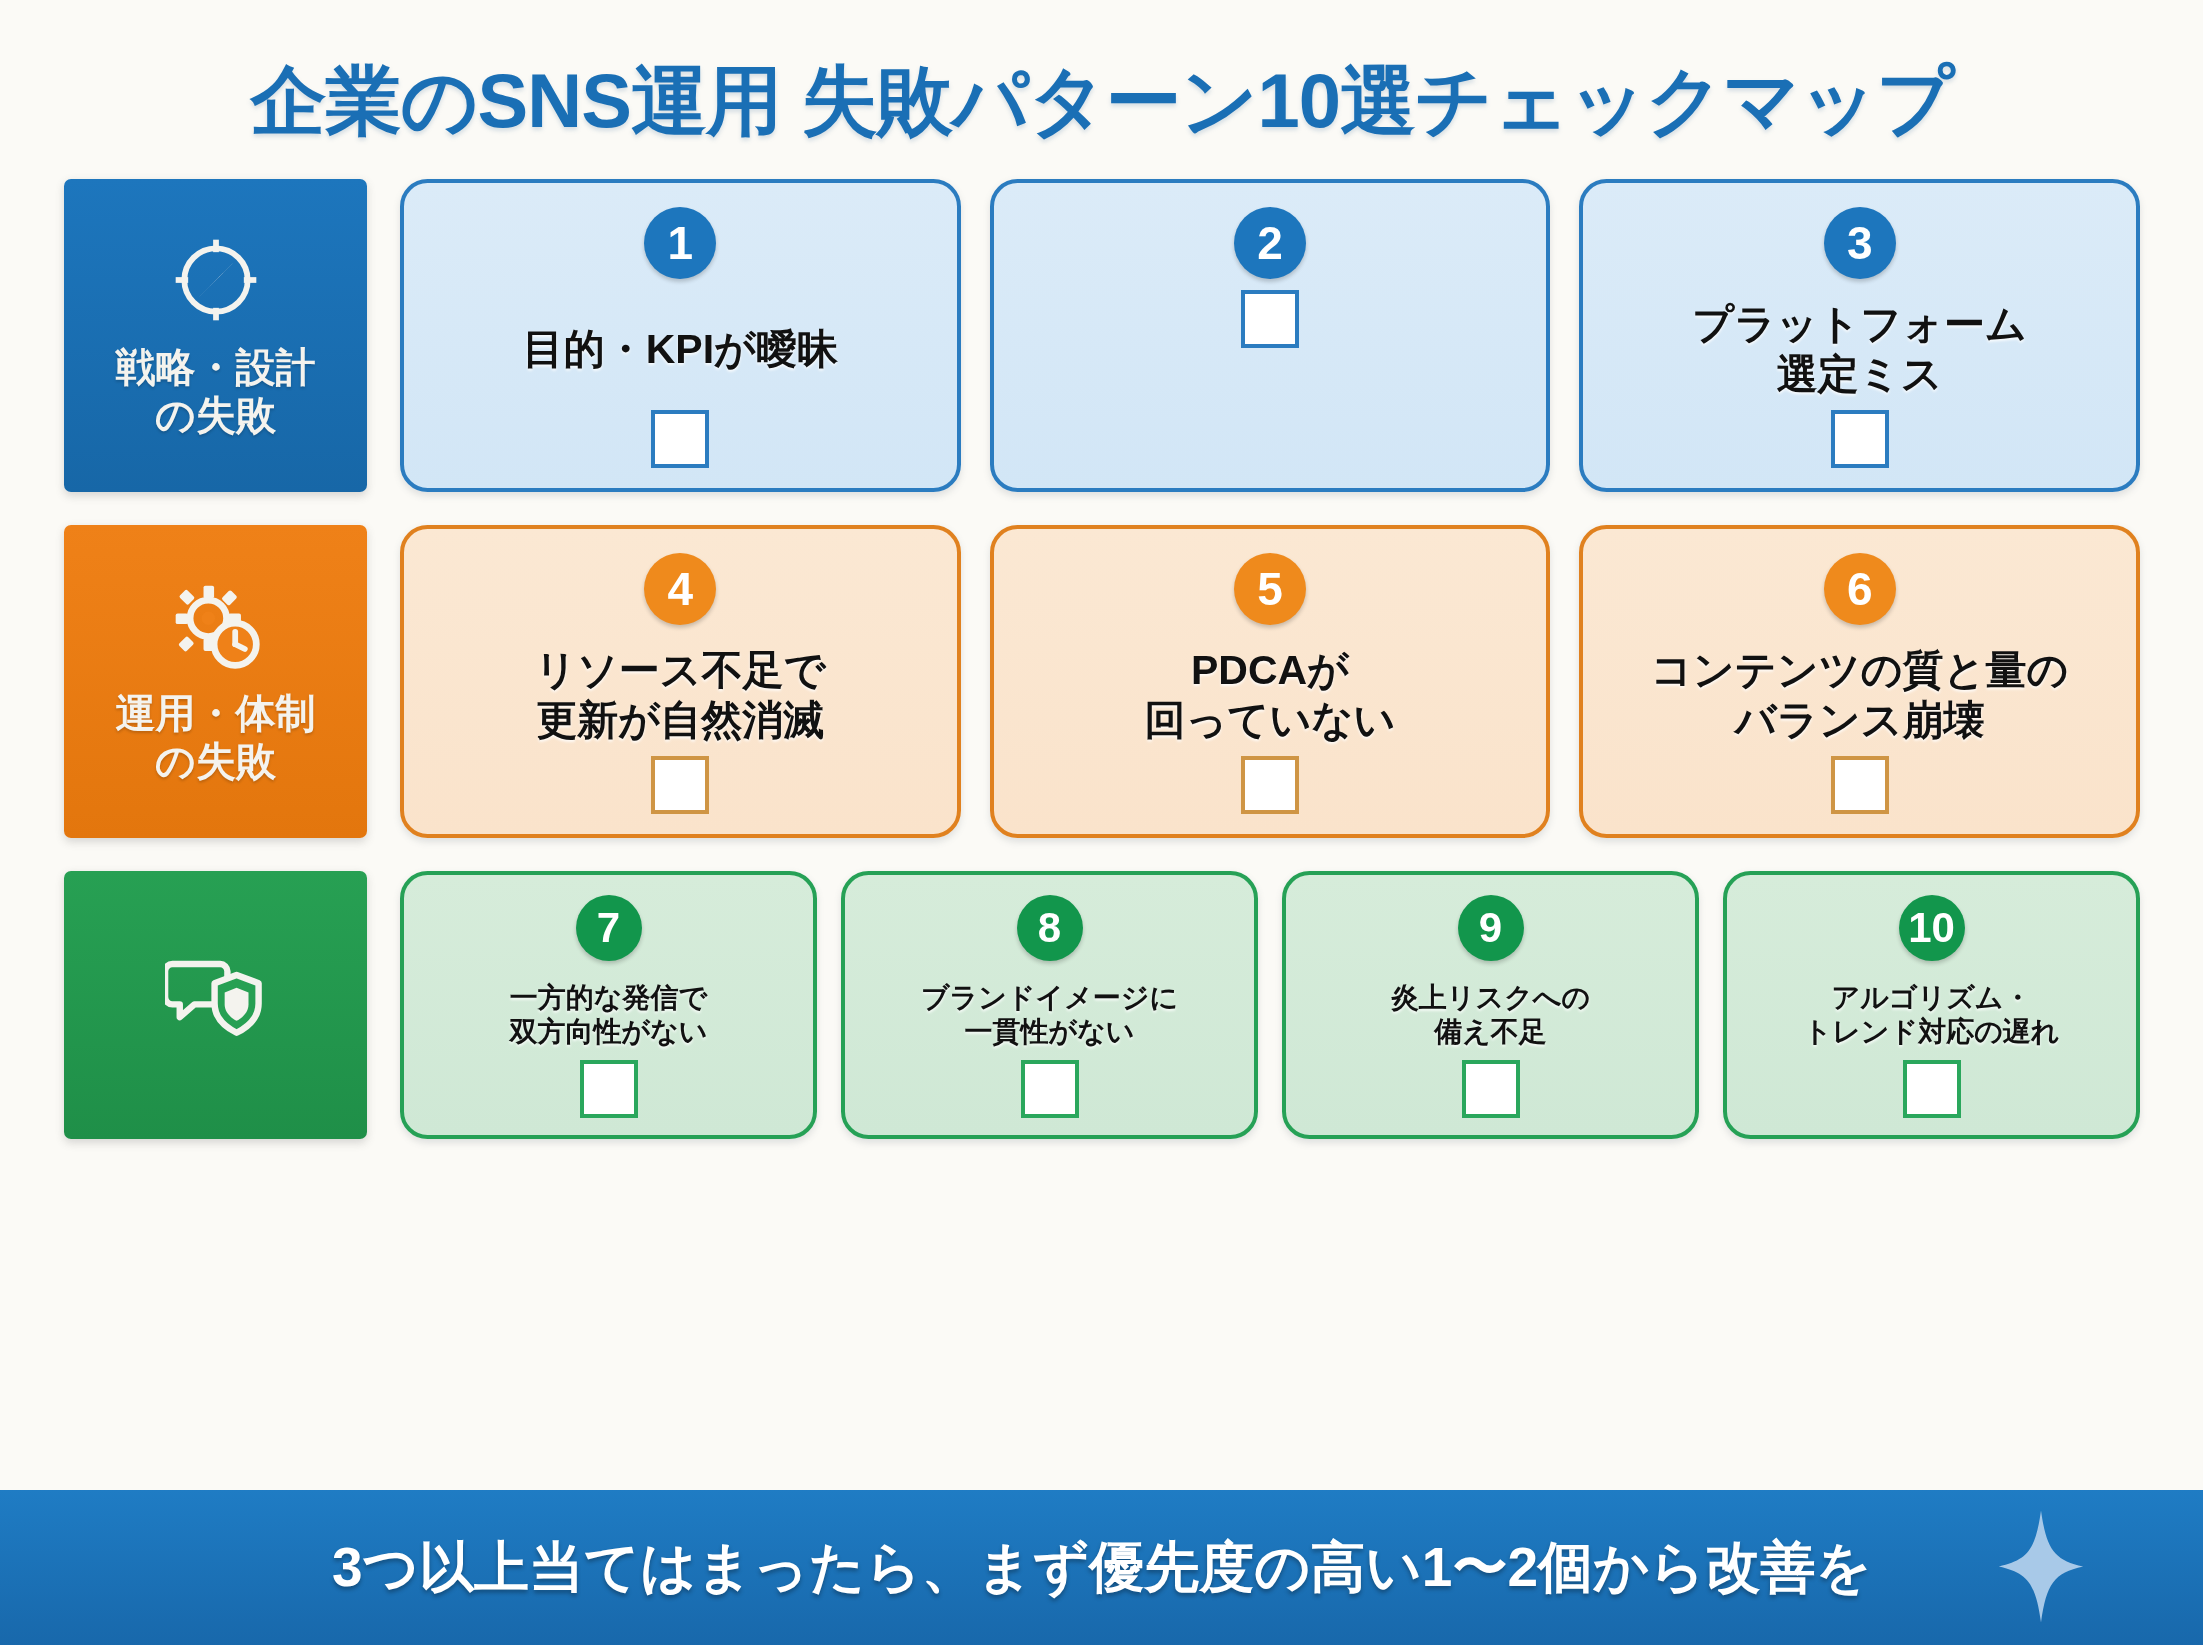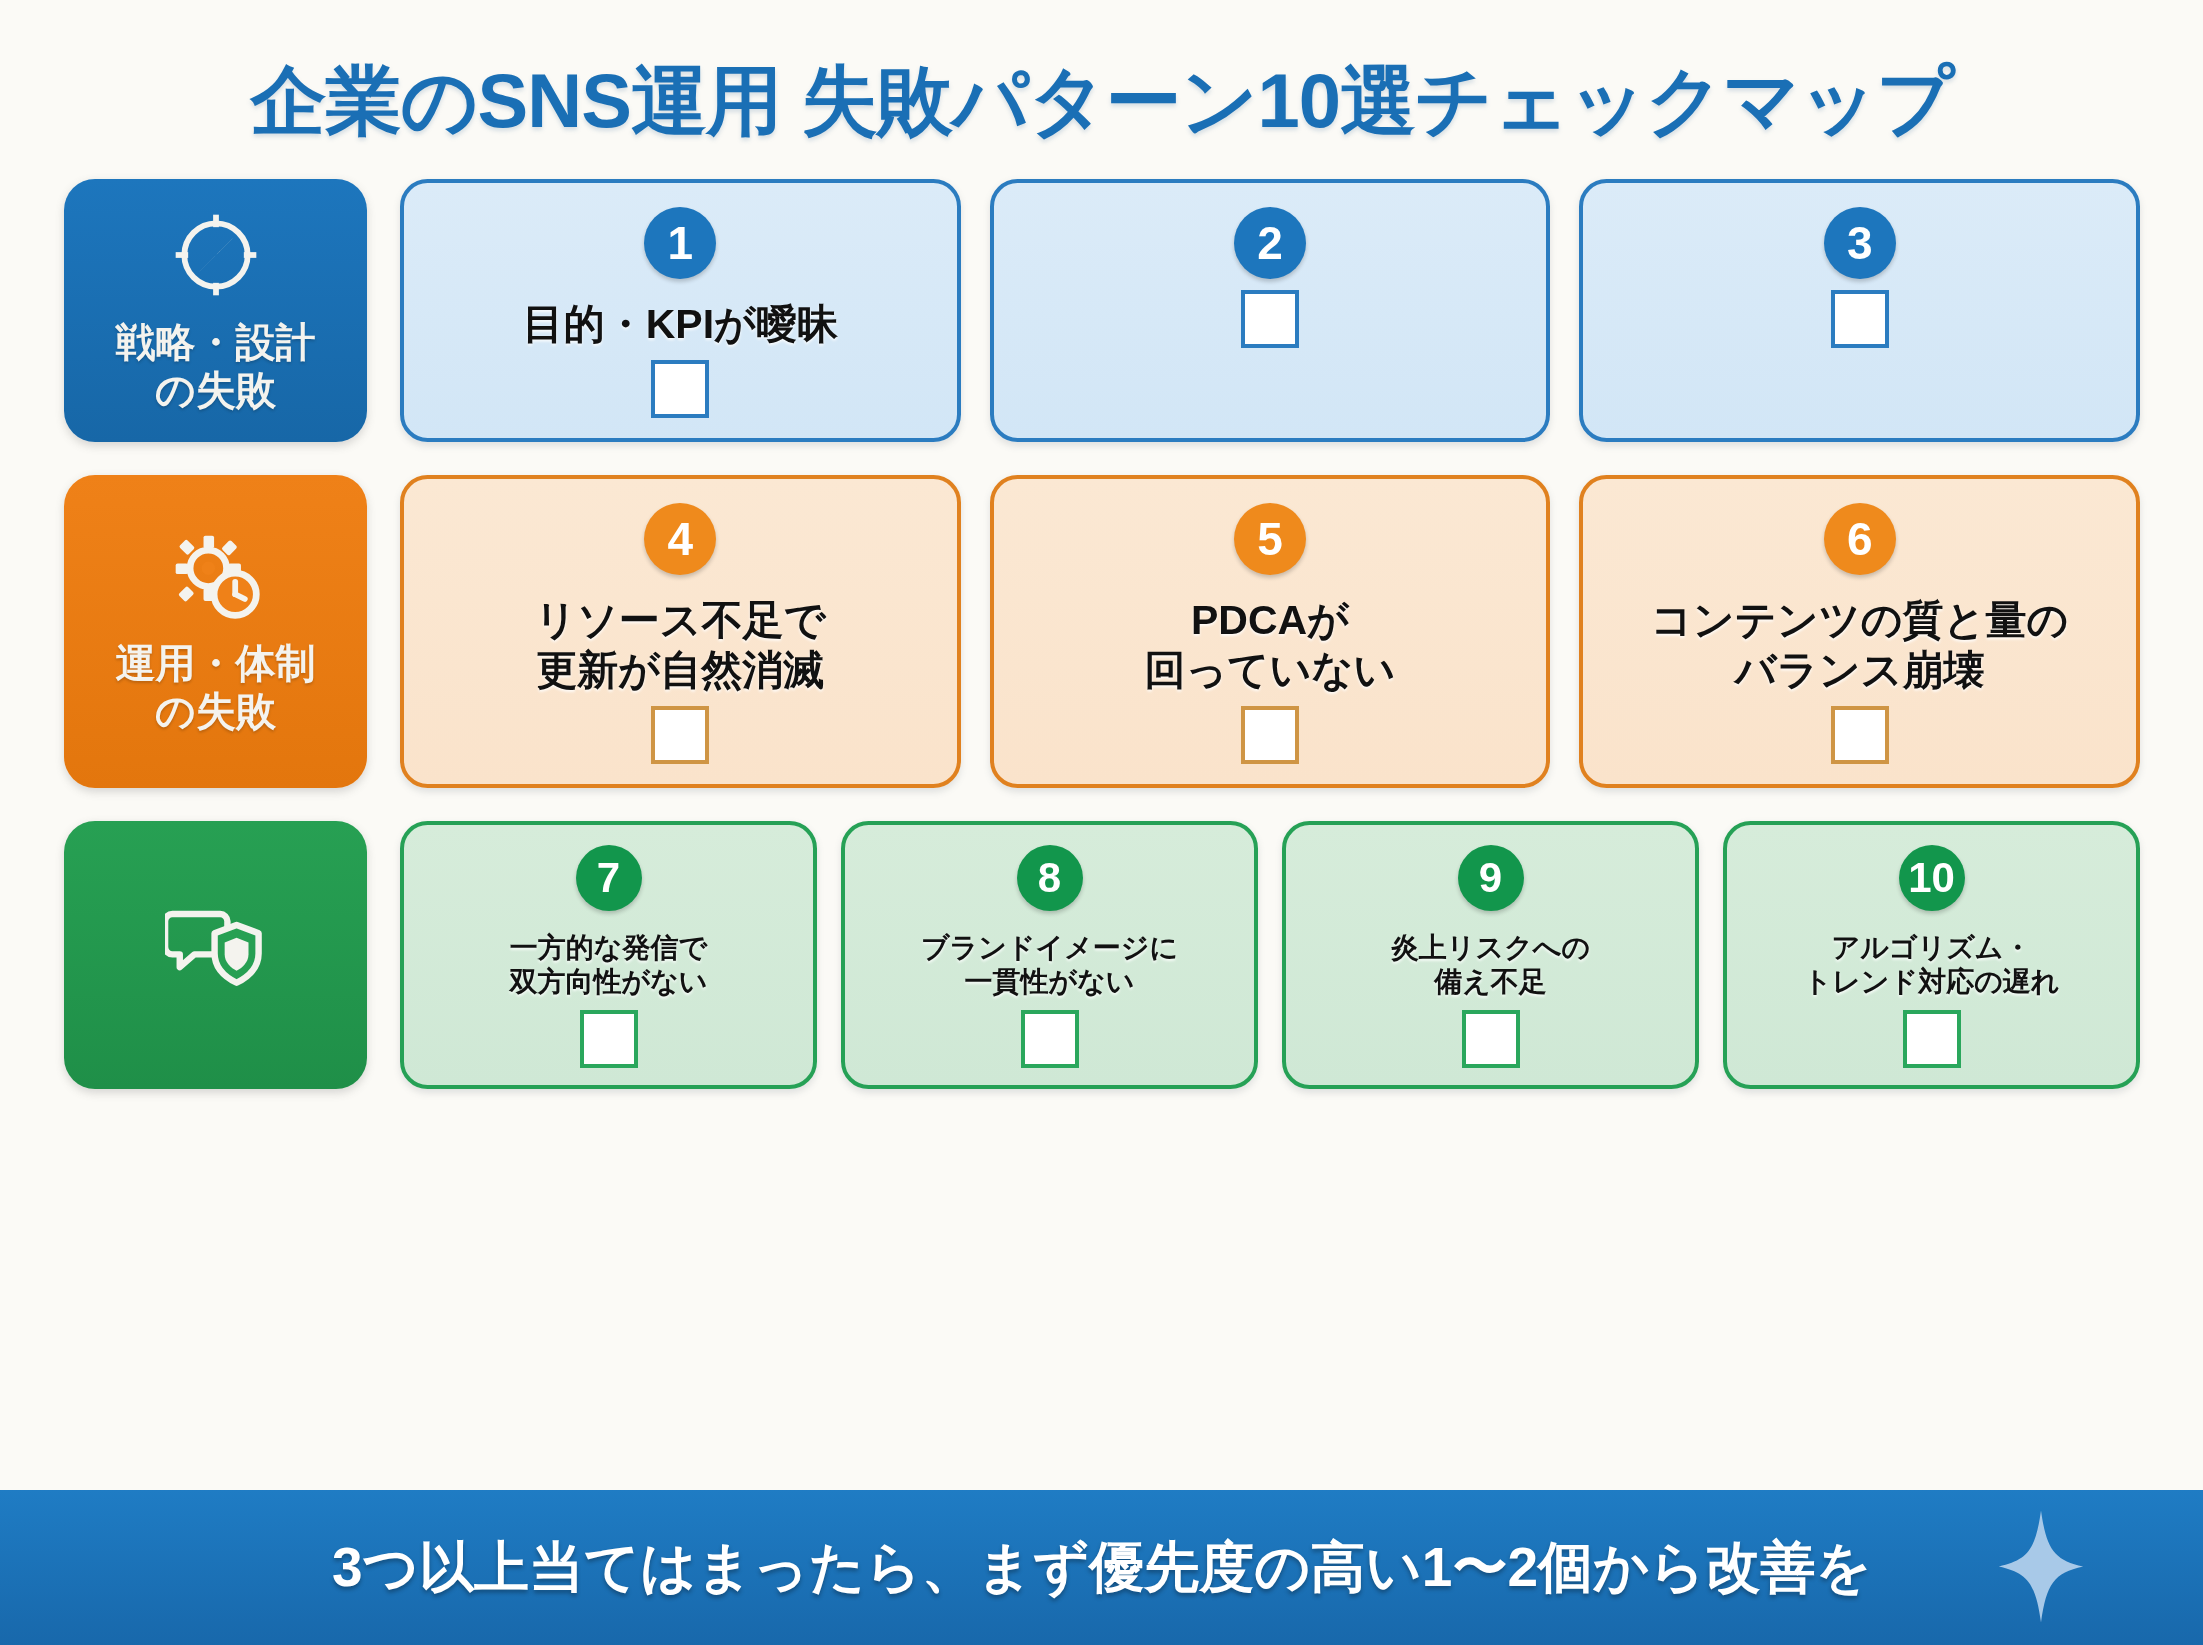--- a/index.html
+++ b/index.html
@@ -32,21 +32,21 @@
     box-sizing:border-box;
   }
   .row{
     display:flex;
     align-items:stretch;
     margin-bottom:33px;
   }
   .cat{
     width:303px;
     flex:0 0 303px;
-    border-radius:31px;
+    border-radius:7px;
     display:flex;flex-direction:column;
     align-items:center;justify-content:center;
     color:#f4f3ee;
     margin-right:33px;
     box-shadow:0 3.7px 8.3px rgba(90,90,90,.22);
     padding:16.5px 5.5px;
     box-sizing:border-box;
   }
   .cat-icon{margin-bottom:13px;display:block;}
   .cat-label{
@@ -161,20 +161,22 @@
         <div class="checkbox"></div>
       </div>
 
       <div class="card">
         <div class="num">2</div>
         <div class="checkbox"></div>
       </div>
 
       <div class="card">
         <div class="num">3</div>
+        <div class="card-text">プラットフォーム
+選定ミス</div>
         <div class="checkbox"></div>
       </div>
 
     </div>
   </div>
 
   <div class="row row-orange">
     <div class="cat">
       <span class="cat-icon">
         <svg width="96" height="96" viewBox="0 0 100 100">

